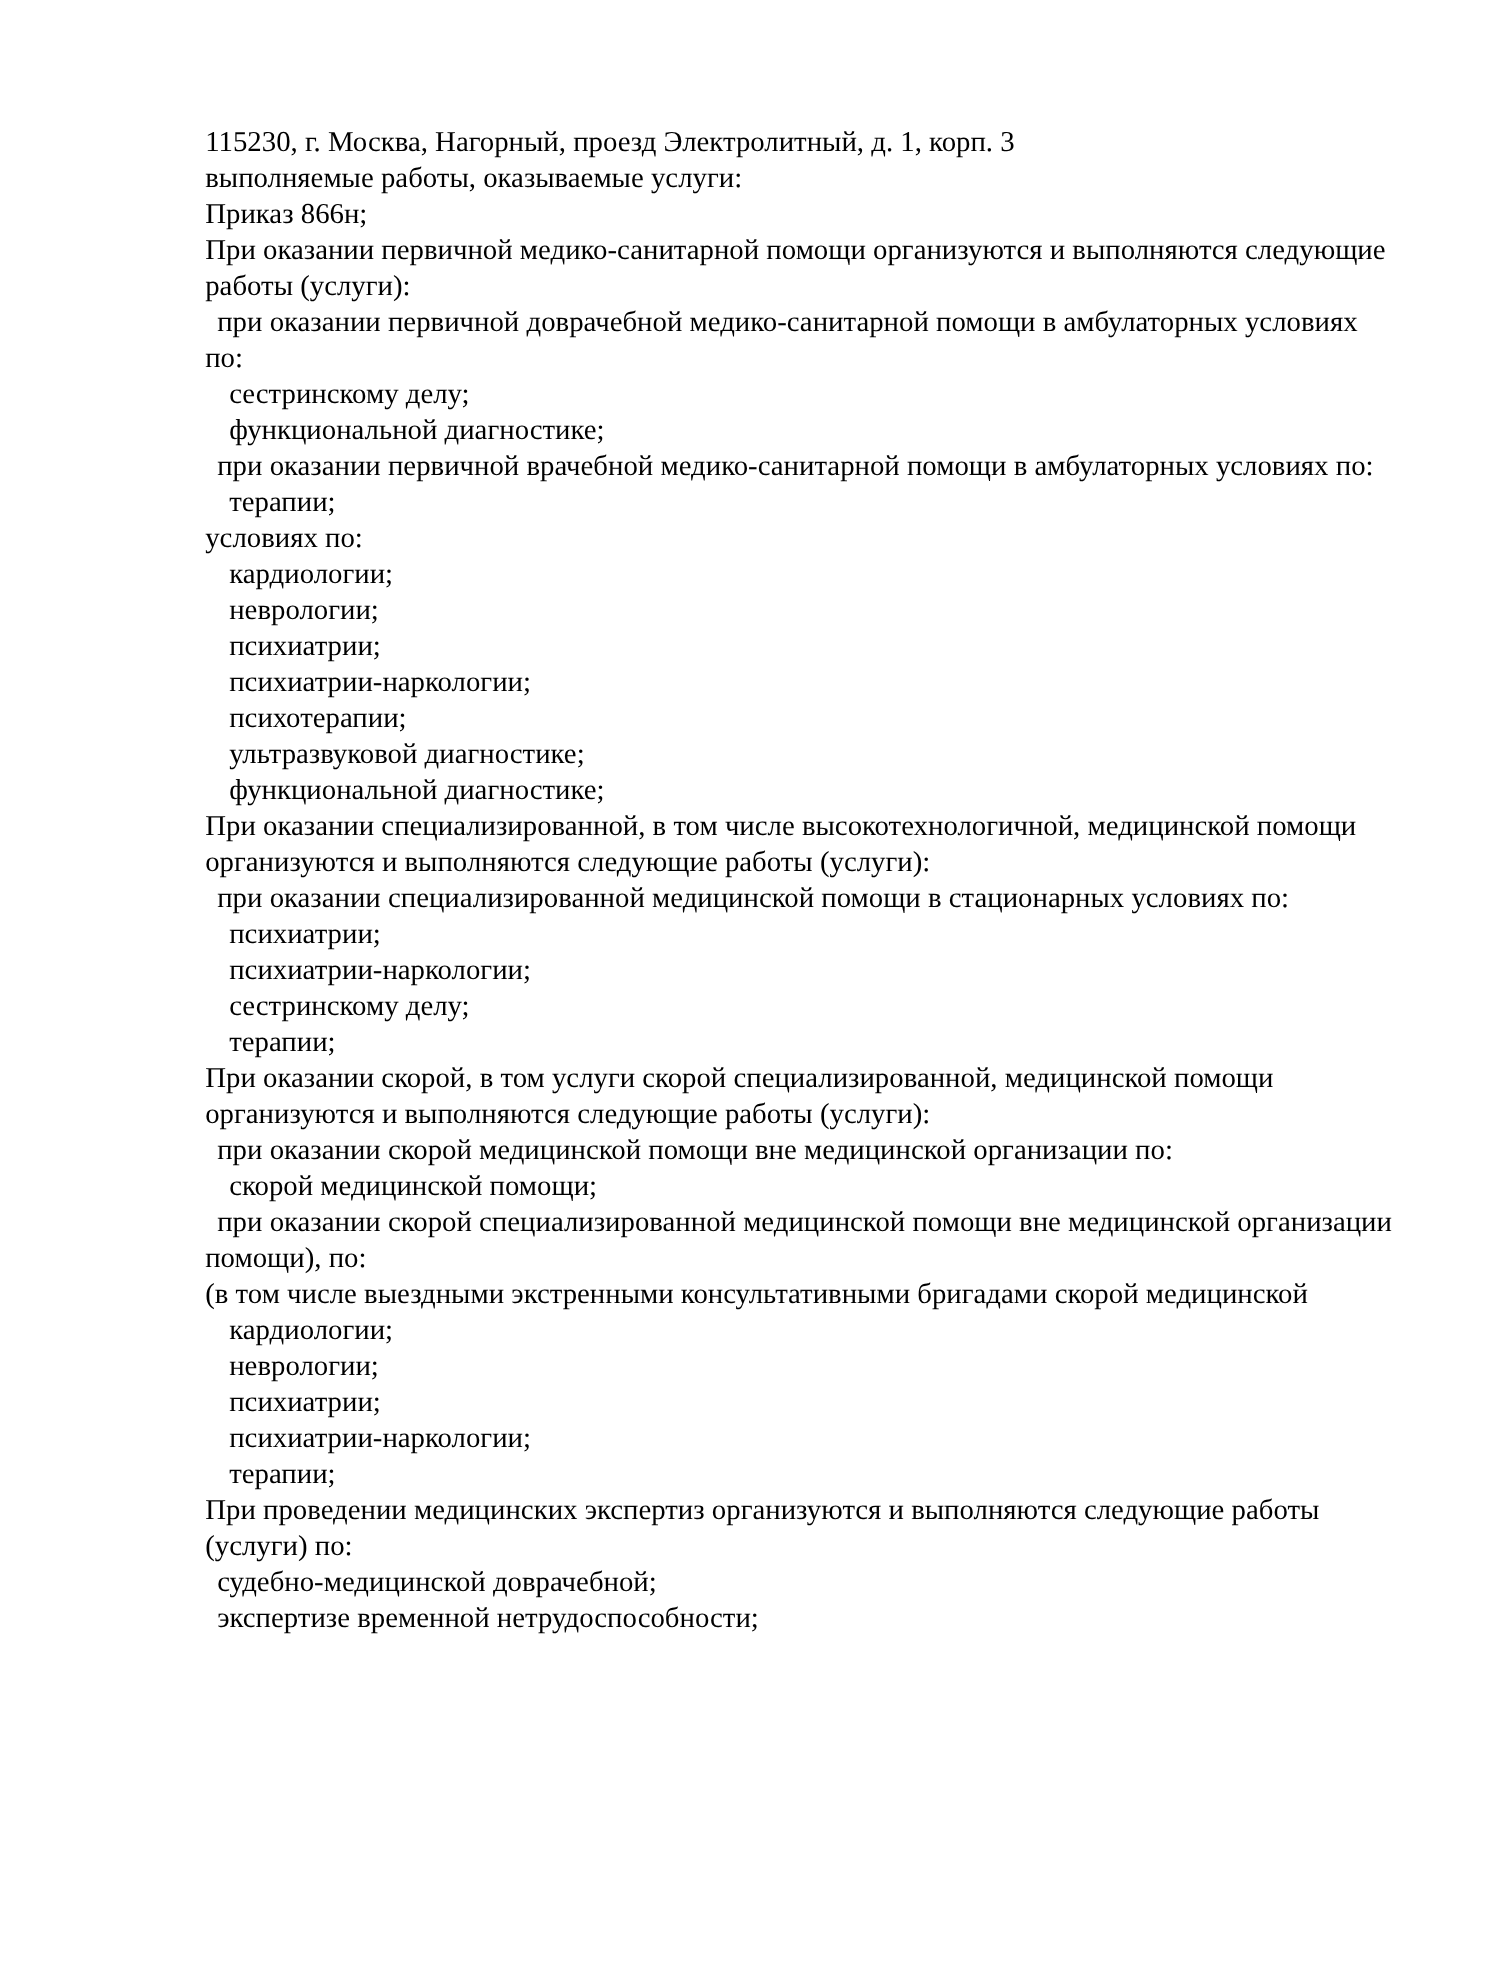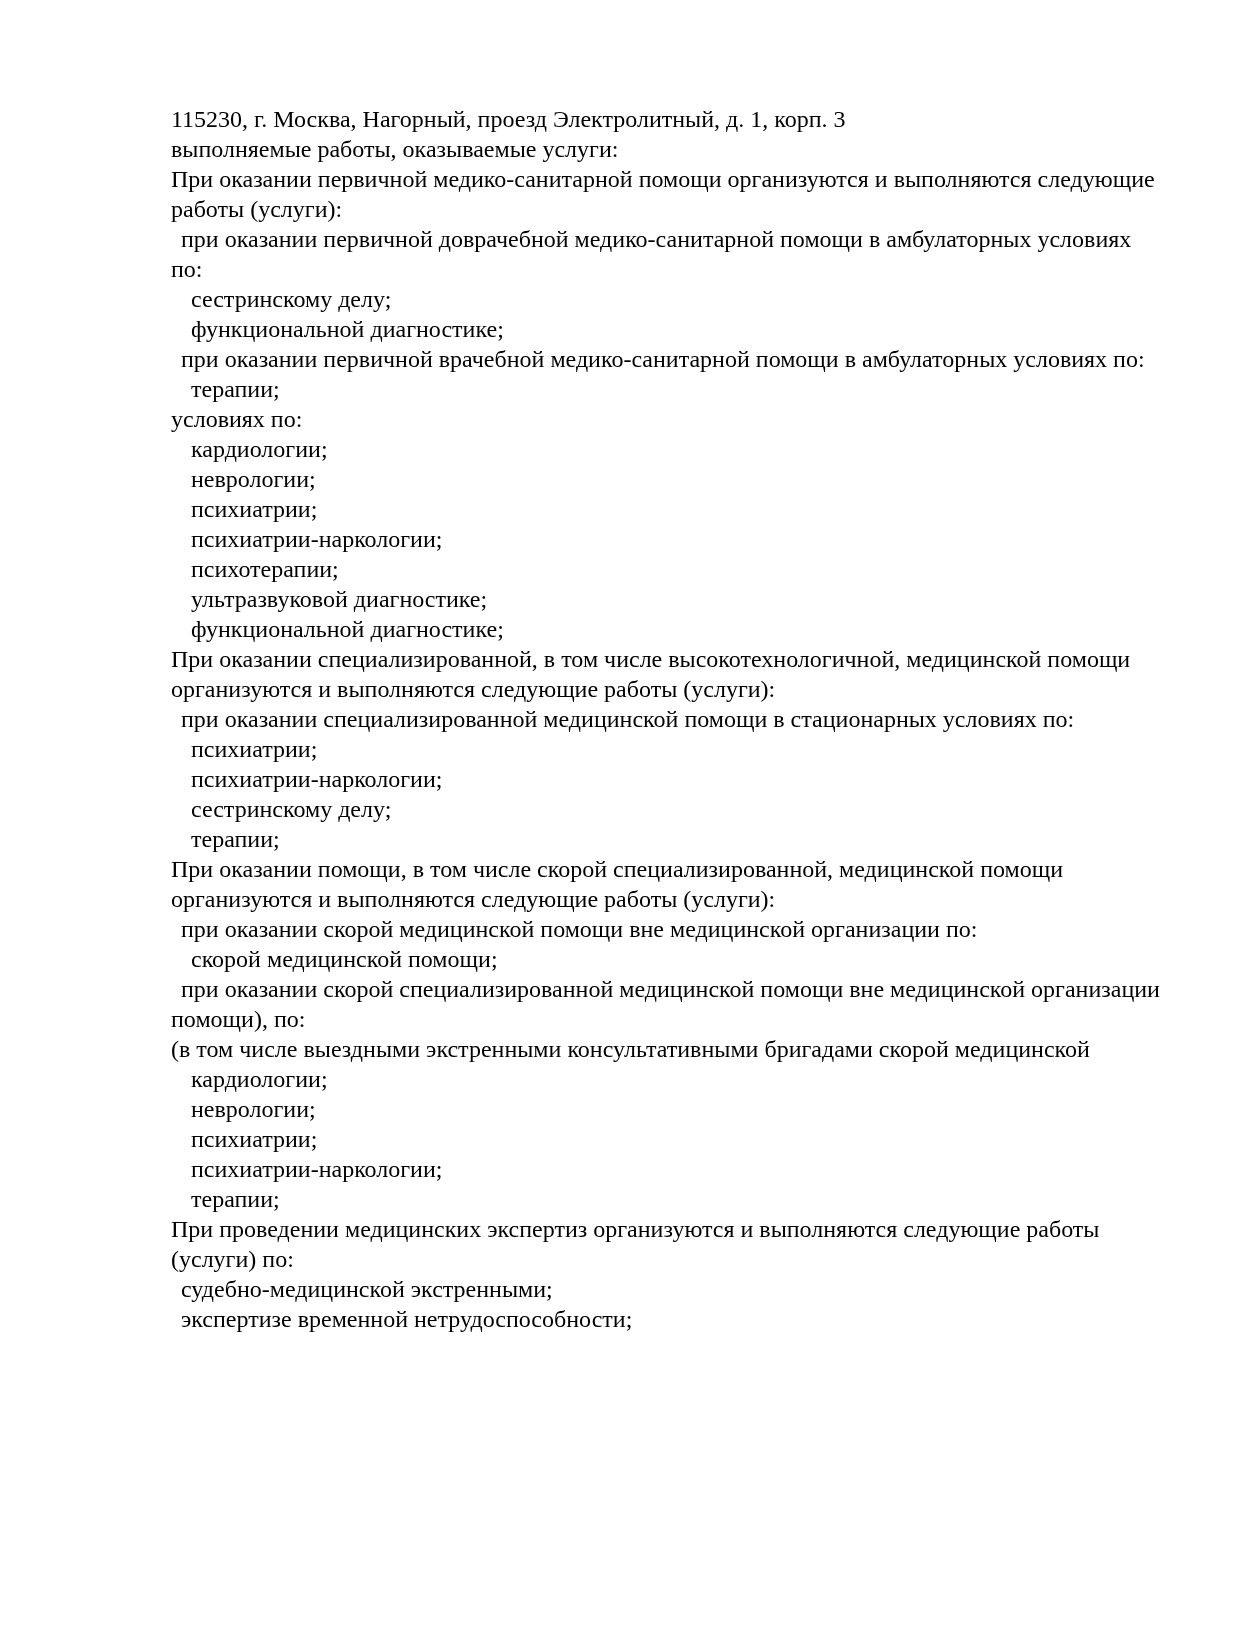--- a/index.html
+++ b/index.html
@@ -33,20 +33,21 @@
   .line.lvl1 { padding-left: 10px; }
   .line.lvl2 { padding-left: 20px; }
 </style>
 </head>
 <body>
 
 <div class="page">
   <div class="text-block" id="text-block">
       <div class="line lvl0">115230, г. Москва, Нагорный, проезд Электролитный, д. 1, корп. 3</div>
       <div class="line lvl0">выполняемые работы, оказываемые услуги:</div>
+      <div class="line lvl0">Приказ 866н;</div>
       <div class="line lvl0">При оказании первичной медико-санитарной помощи организуются и выполняются следующие</div>
       <div class="line lvl0">работы (услуги):</div>
       <div class="line lvl1">при оказании первичной доврачебной медико-санитарной помощи в амбулаторных условиях</div>
       <div class="line lvl0">по:</div>
       <div class="line lvl2">сестринскому делу;</div>
       <div class="line lvl2">функциональной диагностике;</div>
       <div class="line lvl1">при оказании первичной врачебной медико-санитарной помощи в амбулаторных условиях по:</div>
       <div class="line lvl2">терапии;</div>
       <div class="line lvl0">условиях по:</div>
       <div class="line lvl2">кардиологии;</div>
@@ -56,30 +57,30 @@
       <div class="line lvl2">психотерапии;</div>
       <div class="line lvl2">ультразвуковой диагностике;</div>
       <div class="line lvl2">функциональной диагностике;</div>
       <div class="line lvl0">При оказании специализированной, в том числе высокотехнологичной, медицинской помощи</div>
       <div class="line lvl0">организуются и выполняются следующие работы (услуги):</div>
       <div class="line lvl1">при оказании специализированной медицинской помощи в стационарных условиях по:</div>
       <div class="line lvl2">психиатрии;</div>
       <div class="line lvl2">психиатрии-наркологии;</div>
       <div class="line lvl2">сестринскому делу;</div>
       <div class="line lvl2">терапии;</div>
-      <div class="line lvl0">При оказании помощи, в том числе скорой специализированной, медицинской помощи</div>
+      <div class="line lvl0">При оказании скорой, в том услуги скорой специализированной, медицинской помощи</div>
       <div class="line lvl0">организуются и выполняются следующие работы (услуги):</div>
       <div class="line lvl1">при оказании скорой медицинской помощи вне медицинской организации по:</div>
       <div class="line lvl2">скорой медицинской помощи;</div>
       <div class="line lvl1">при оказании скорой специализированной медицинской помощи вне медицинской организации</div>
       <div class="line lvl0">помощи), по:</div>
       <div class="line lvl0">(в том числе выездными экстренными консультативными бригадами скорой медицинской</div>
       <div class="line lvl2">кардиологии;</div>
       <div class="line lvl2">неврологии;</div>
       <div class="line lvl2">психиатрии;</div>
       <div class="line lvl2">психиатрии-наркологии;</div>
       <div class="line lvl2">терапии;</div>
       <div class="line lvl0">При проведении медицинских экспертиз организуются и выполняются следующие работы</div>
       <div class="line lvl0">(услуги) по:</div>
-      <div class="line lvl1">судебно-медицинской экстренными;</div>
+      <div class="line lvl1">судебно-медицинской доврачебной;</div>
       <div class="line lvl1">экспертизе временной нетрудоспособности;</div>
     </div>
 </div>
 
 </body></html>

